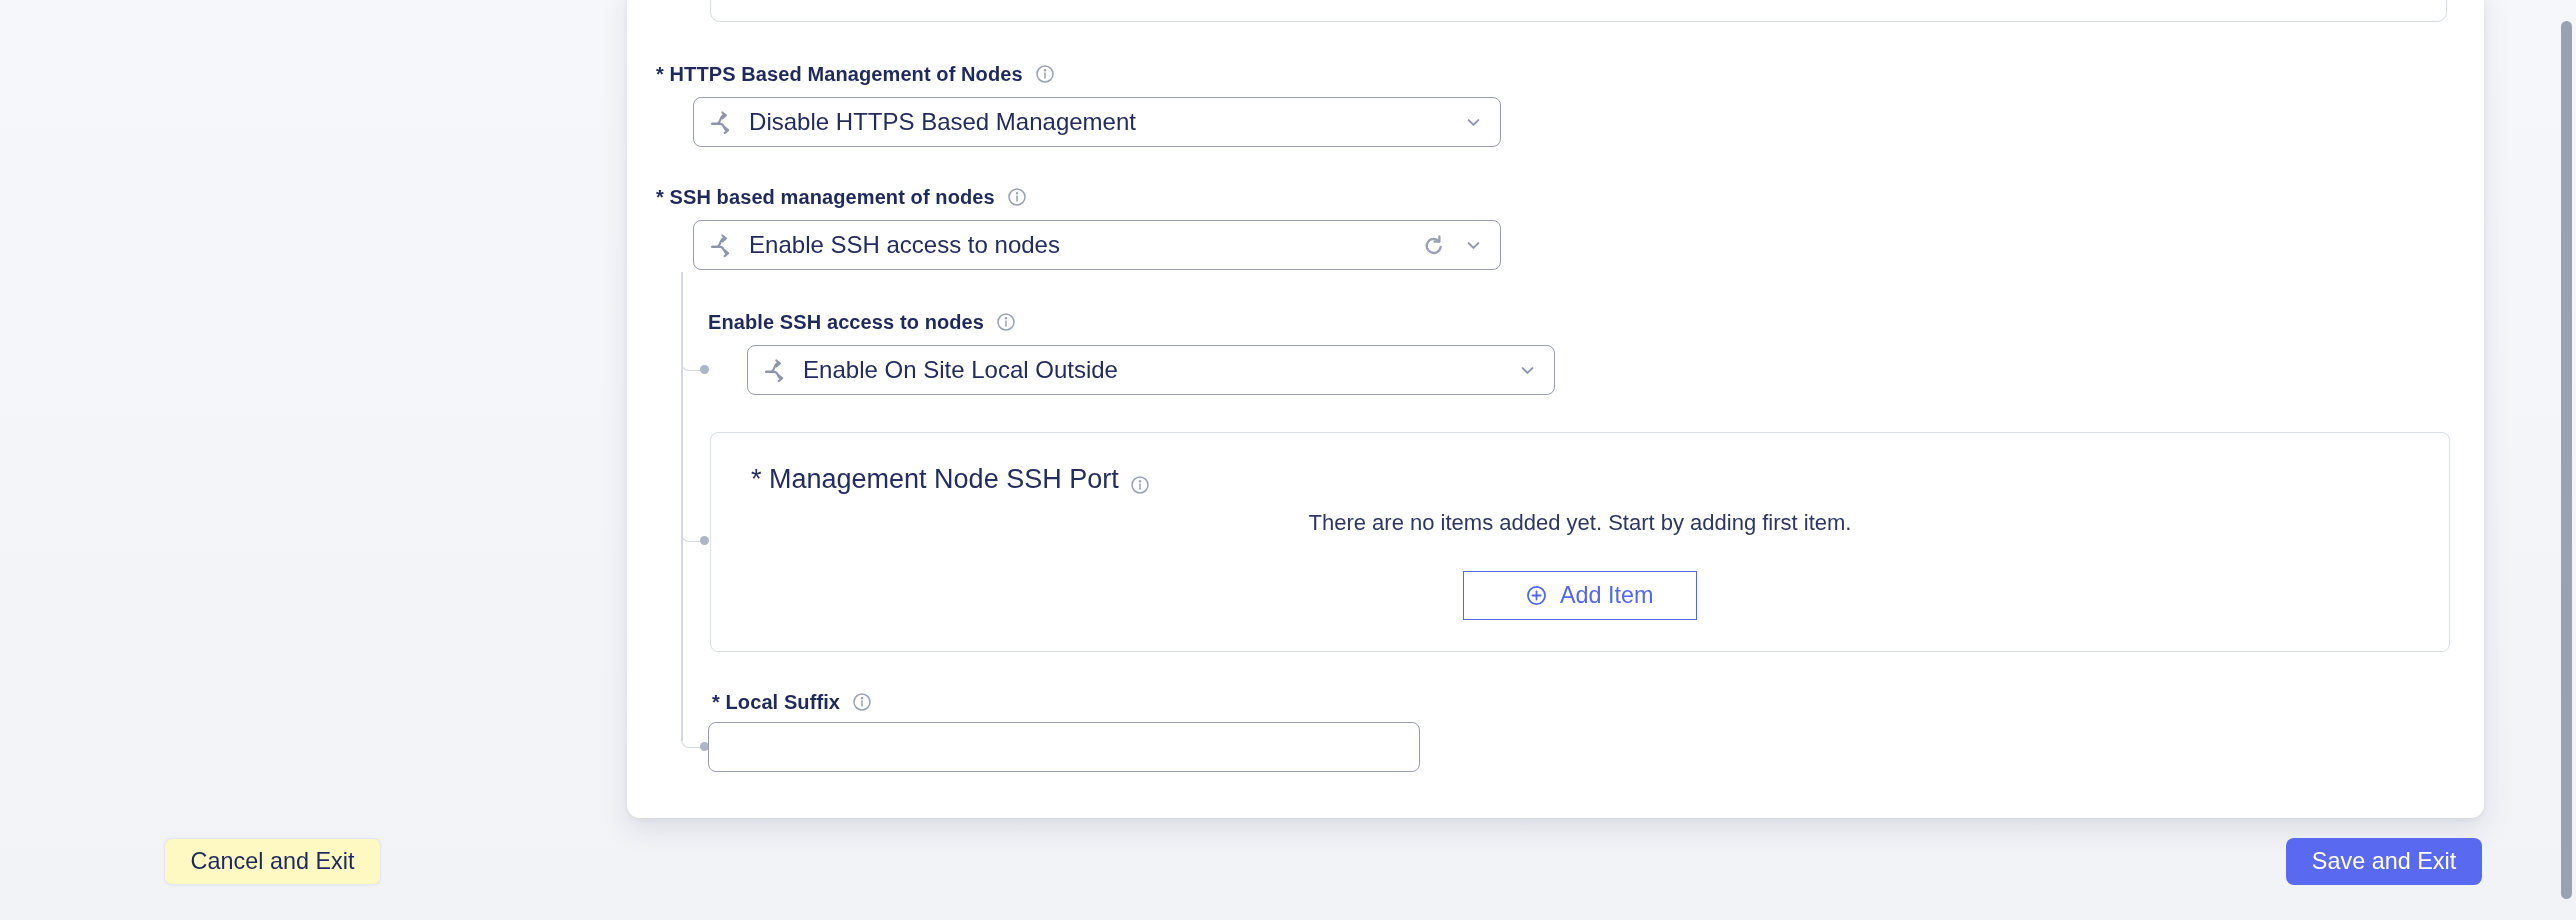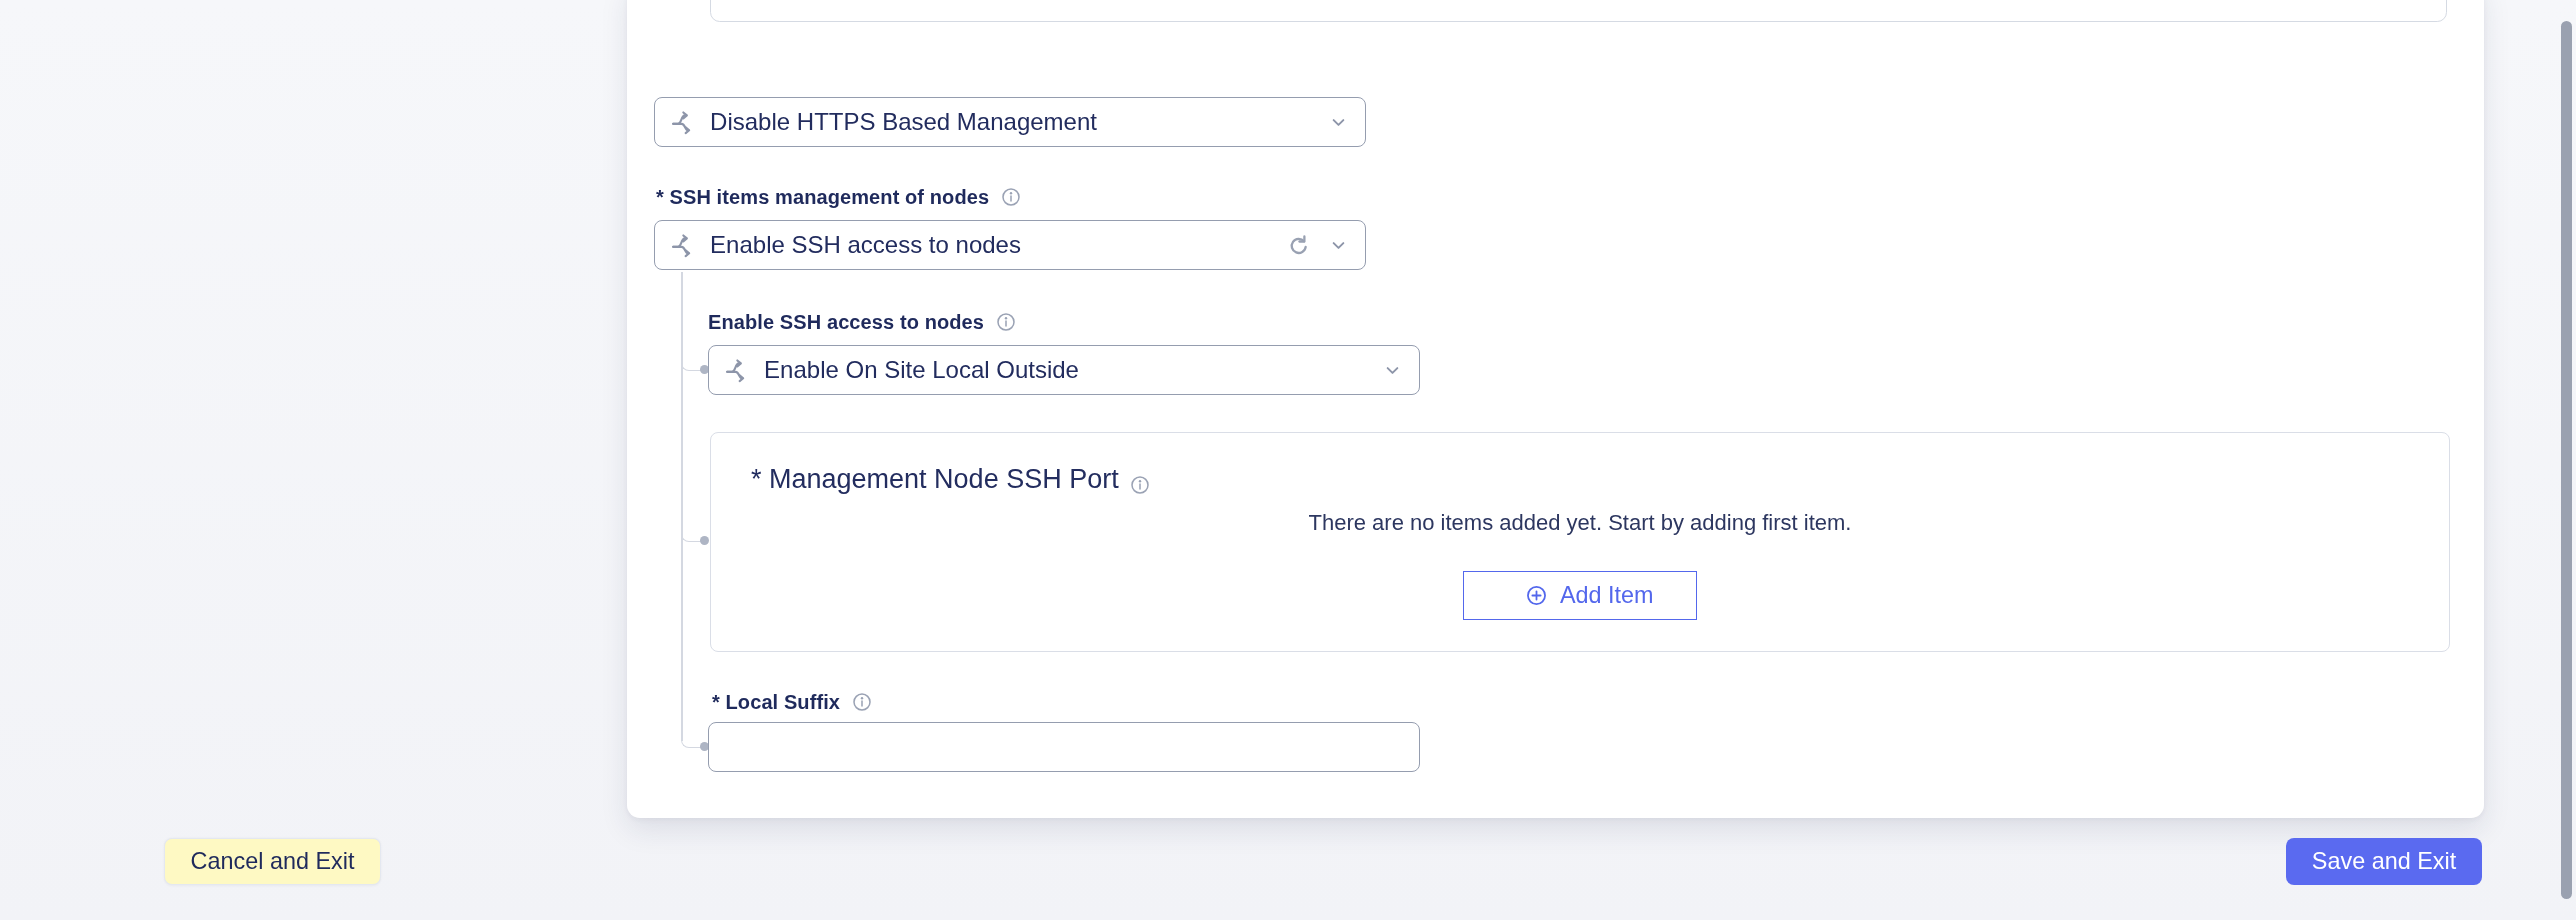--- a/index.html
+++ b/index.html
@@ -29,23 +29,23 @@
 
   .label-row{
     position:absolute;height:32px;display:flex;align-items:center;gap:12px;
   }
   .label-text{
     font-size:20px;font-weight:700;color:#1f2a5c;letter-spacing:0.1px;white-space:nowrap;
   }
   .info-icon{display:inline-flex;align-items:center;cursor:pointer;}
 
   .select-box{
-    position:absolute;width:712px;height:50px;box-sizing:border-box;
+    position:absolute;width:808px;height:50px;box-sizing:border-box;
     border:1.6px solid #959daf;border-radius:8px;background:#fff;
-    display:flex;align-items:center;padding:0 16px 0 14.6px;cursor:pointer;
+    display:flex;align-items:center;padding:0 16px 0 14.6px;cursor:pointer;margin-left:39px;
   }
   .select-box .branch{display:inline-flex;margin-right:13px;flex:none;}
   .select-value{
     flex:1;font-size:24px;color:#222c5e;white-space:nowrap;overflow:hidden;
   }
   .select-box .reload{display:inline-flex;margin-right:19.4px;flex:none;cursor:pointer;}
   .select-box .chev{display:inline-flex;flex:none;}
 
   
   .tree-vline{
@@ -139,36 +139,44 @@
     </g>
   </defs>
 </svg>
 
 <div class="canvas">
 
   <div class="panel"></div>
 
   <input class="top-partial-input" type="text" value="" style="">
 
+  <div class="label-row" style="left:656px;top:58px">
+    <span class="label-text">* HTTPS Based Management of Nodes</span>
+    <span class="info-icon">
+      <svg width="20" height="20" viewBox="0 0 25 25">
+          <use href="#ic-info"></use>
+        </svg>
+    </span>
+  </div>
   <div class="select-box" style="left:654px;top:97px">
     <span class="branch">
       <svg width="27.5" height="27.5" viewBox="0 0 26 26">
           <use href="#ic-branch"></use>
         </svg>
     </span>
     <span class="select-value">Disable HTTPS Based Management</span>
     <span class="chev">
       <svg width="21" height="21" viewBox="0 0 26 26">
           <use href="#ic-chevron"></use>
         </svg>
     </span>
   </div>
 
   <div class="label-row" style="left:656px;top:181px">
-    <span class="label-text">* SSH items management of nodes</span>
+    <span class="label-text">* SSH based management of nodes</span>
     <span class="info-icon">
       <svg width="20" height="20" viewBox="0 0 25 25">
           <use href="#ic-info"></use>
         </svg>
     </span>
   </div>
   <div class="select-box" style="left:654px;top:220px">
     <span class="branch">
       <svg width="27.5" height="27.5" viewBox="0 0 26 26">
           <use href="#ic-branch"></use>

